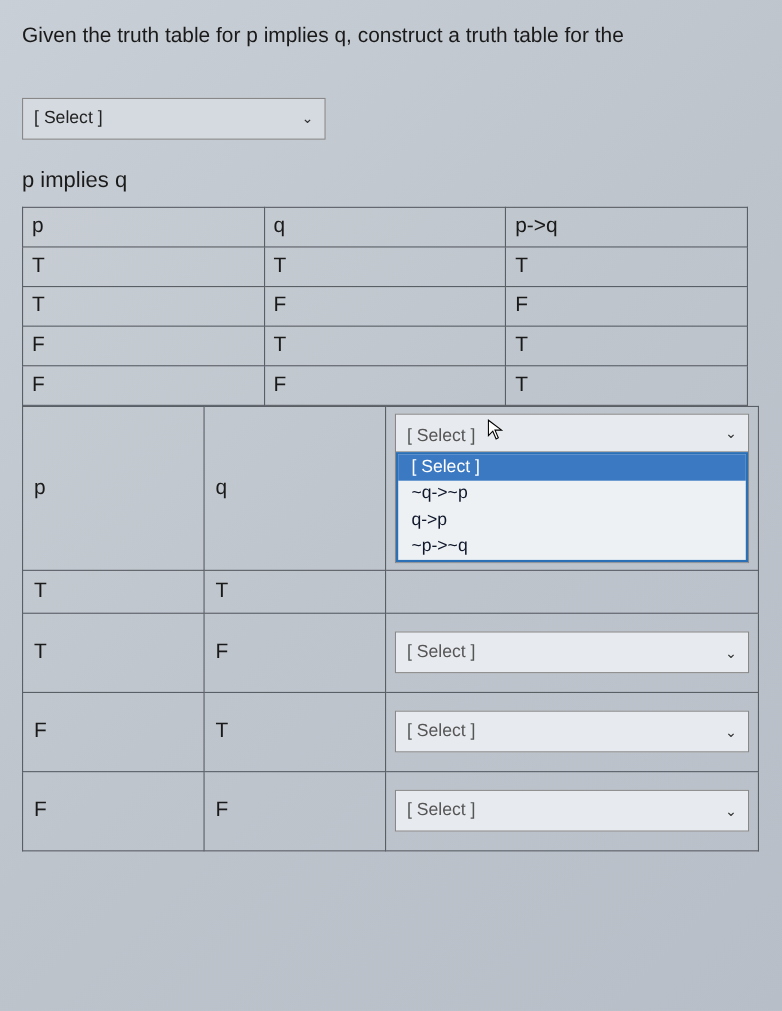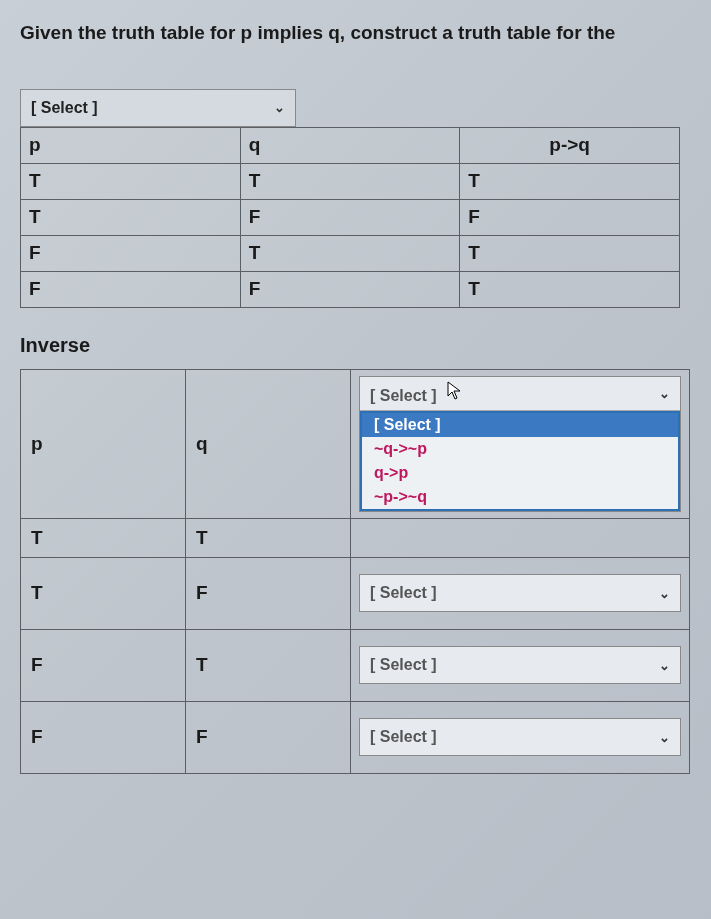--- a/index.html
+++ b/index.html
@@ -10,21 +10,20 @@
     background: #c7cdd4;
     width: 711px;
     height: 919px;
     overflow: hidden;
   }
   .container {
     padding: 18px 20px;
     background: linear-gradient(135deg, #c9cfd6 0%, #bdc4cc 50%, #b8bec7 100%);
     height: 100%;
     position: relative;
-    font-weight: bold;
   }
   .question-text {
     font-size: 19px;
     line-height: 1.55;
     color: #1a1a1a;
     margin-bottom: 12px;
   }
   .main-select {
     width: 276px;
     height: 38px;
@@ -54,21 +53,21 @@
   table.truth1 td {
     border: 1px solid #5a5f66;
     padding: 6px 8px;
     font-size: 19px;
     color: #1a1a1a;
     height: 36px;
     background: rgba(255,255,255,0.02);
   }
   table.truth1 .c1 { width: 33.3%; }
   table.truth1 .c2 { width: 33.3%; }
-  table.truth1 .c3 { width: 33.3%; text-align: center; }
+  table.truth1 .c3 { width: 33.3%; }
 
   table.truth2 {
     border-collapse: collapse;
     width: 670px;
   }
   table.truth2 td {
     border: 1px solid #5a5f66;
     padding: 8px 10px;
     font-size: 19px;
     color: #1a1a1a;
@@ -116,21 +115,21 @@
   .dd-open .dd-list {
     border: 2px solid #2b6fb5;
     margin: 0;
     padding: 0;
     list-style: none;
     background: #eef1f4;
   }
   .dd-open .dd-list li {
     padding: 3px 12px;
     font-size: 16px;
-    color: #be185d;
+    color: #0f172a;
   }
   .dd-open .dd-list li.selected {
     background: #3b79c2;
     color: #fff;
   }
   .cursor-icon {
     display: inline-block;
     width: 16px;
     margin-left: 6px;
   }
@@ -143,20 +142,21 @@
   <div class="question-text">
     <span>Given the truth table for p implies q, construct a truth table for the</span><br>
     <br>
   </div>
 
   <div class="main-select">
     <span>[ Select ]</span>
     <span class="chev">⌄</span>
   </div>
 
+  <div class="section-title">p implies q</div>
 
   <table class="truth1">
     <tbody>
         <tr>
       <td class="c1">p</td>
       <td class="c2">q</td>
       <td class="c3">p-&gt;q</td>
     </tr>
     <tr>
       <td>T</td>
@@ -174,21 +174,20 @@
       <td>T</td>
     </tr>
     <tr>
       <td>F</td>
       <td>F</td>
       <td>T</td>
     </tr>
   </tbody>
     </table>
 
-  <div class="section-title">Inverse</div>
 
   <table class="truth2">
     <tbody>
         <tr class="headrow">
       <td class="c1">p</td>
       <td class="c2">q</td>
       <td class="c3">
         <div class="dd-wrap">
           <div class="dd-open">
             <div class="dd-head">

